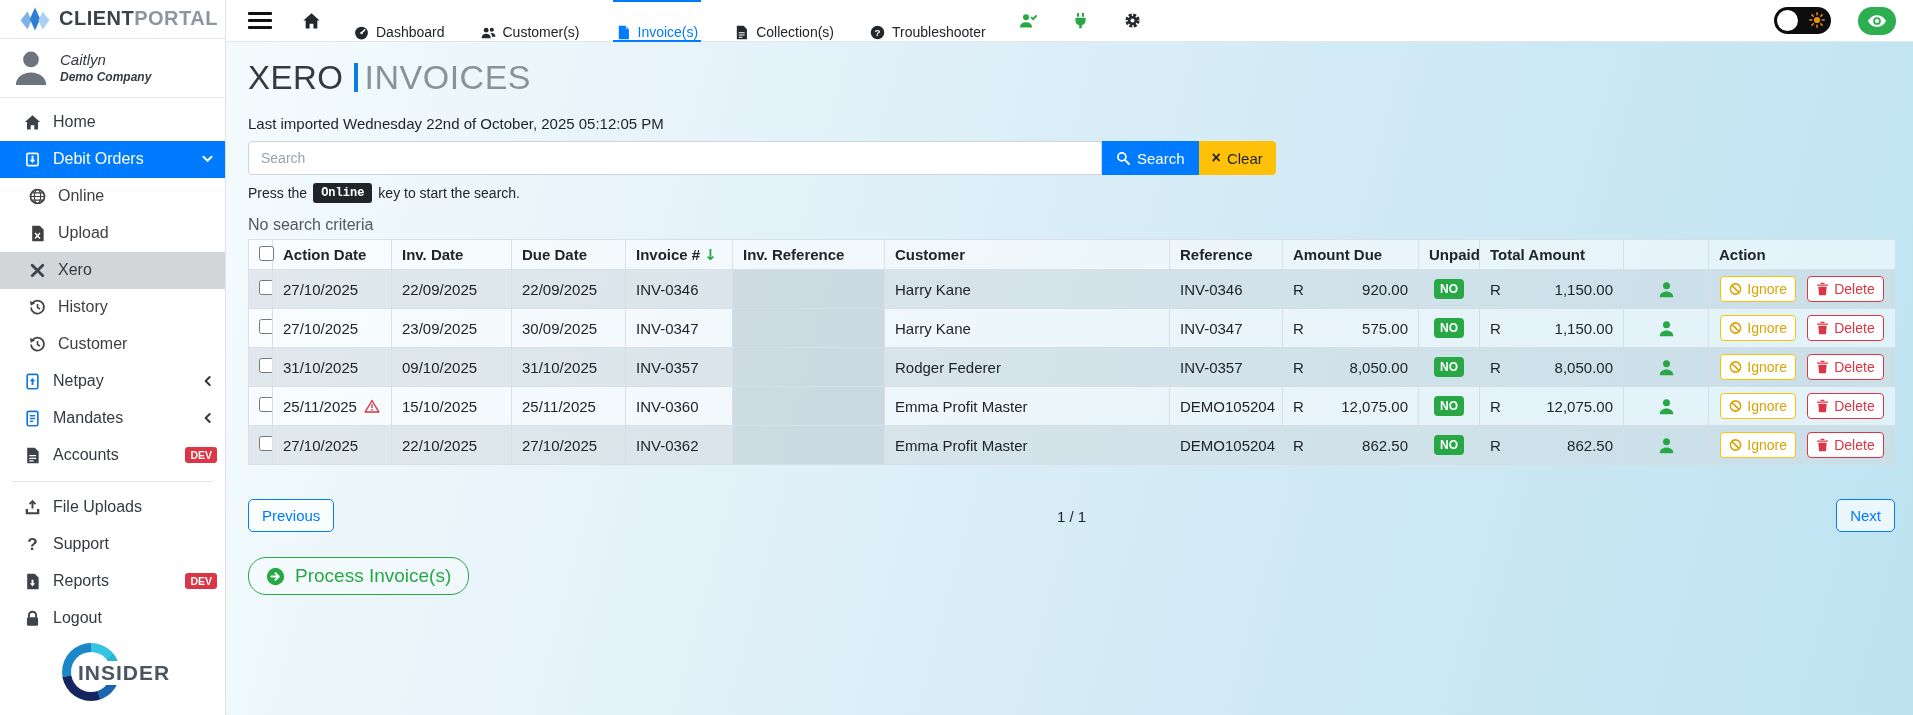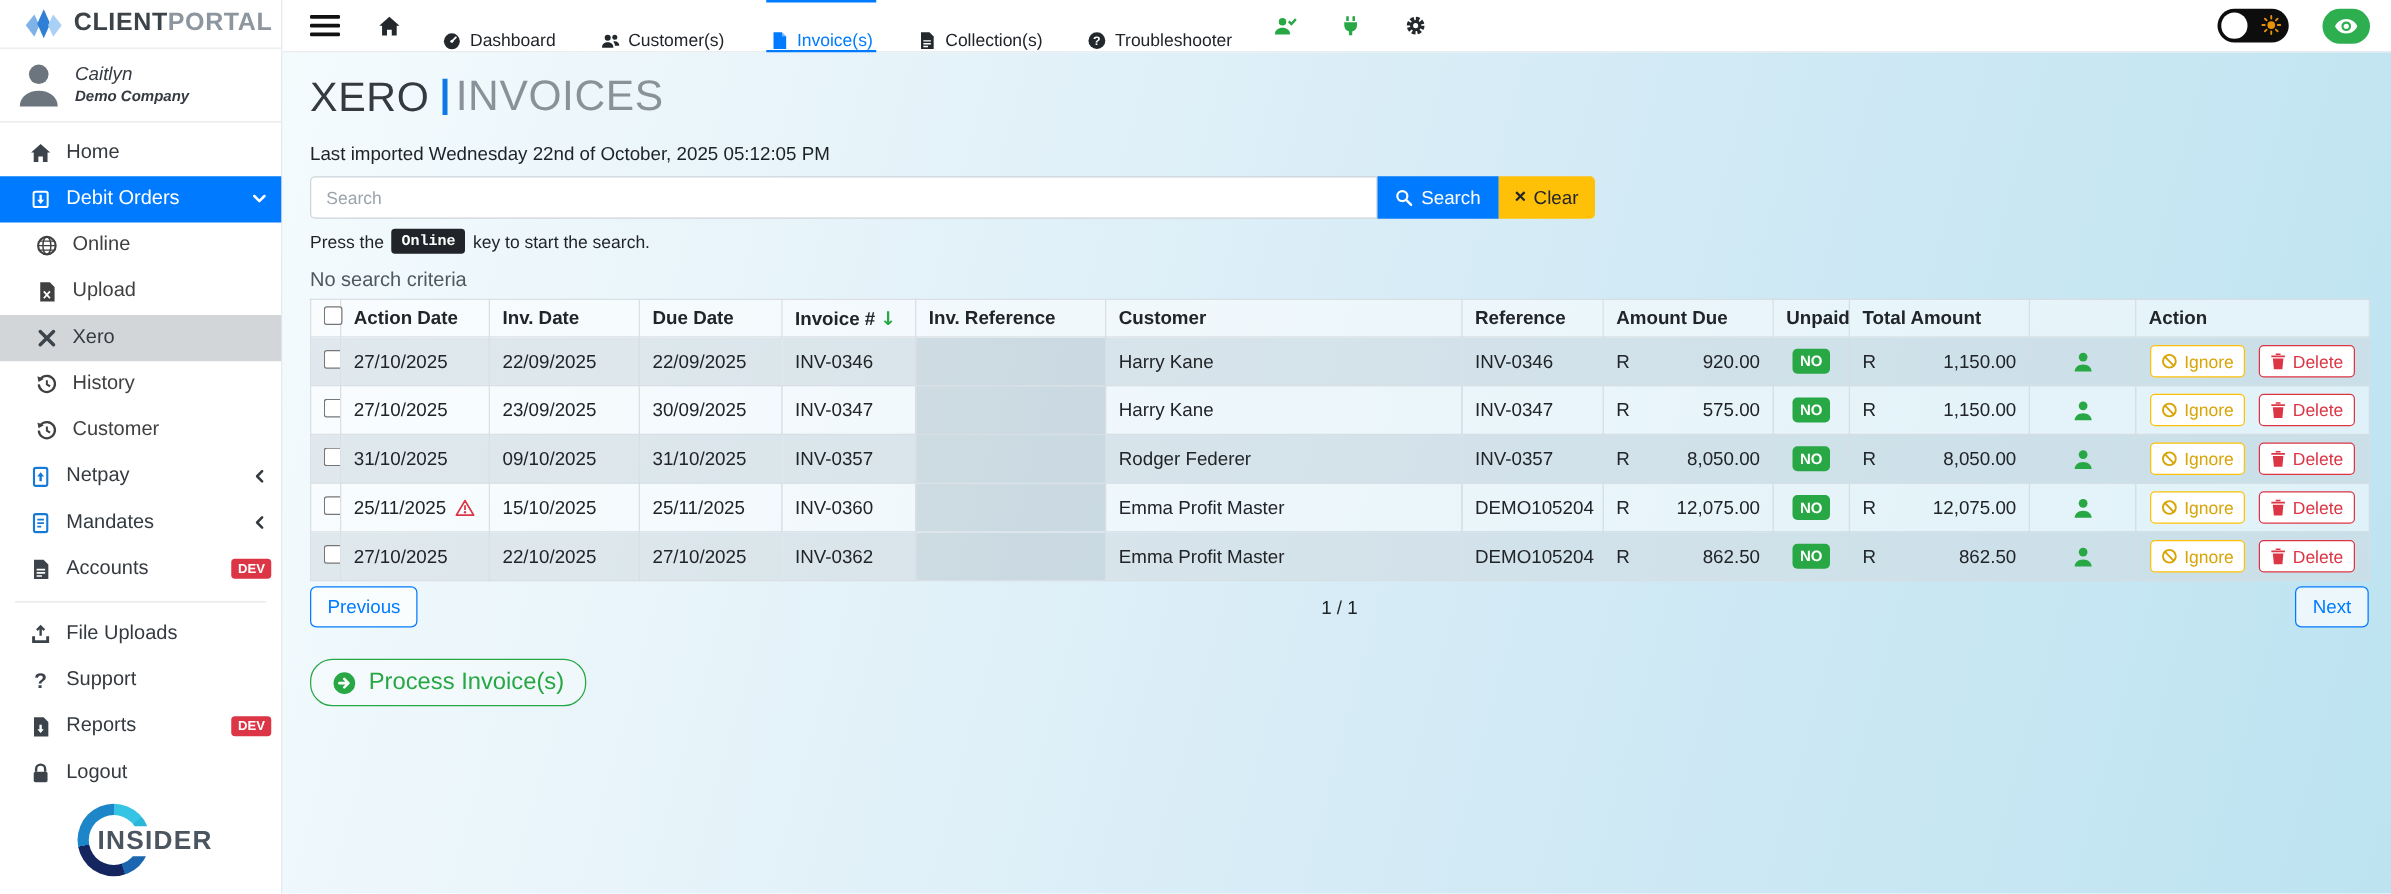--- a/index.html
+++ b/index.html
@@ -77,21 +77,21 @@
   .search-input { width:854px; height:34px; border:1px solid #ced4da; border-radius:4px 0 0 4px; padding:0 12px; font-size:14px; font-family:inherit; color:#212529; background:#fff; outline:none; }
   .search-input::placeholder { color:#9aa3ab; }
   .btn-search { height:34px; padding:0 14px; background:#007bff; color:#fff; border:none; font-size:15px; display:inline-flex; align-items:center; gap:7px; cursor:pointer; font-family:inherit; }
   .btn-search svg { width:14px; height:14px; }
   .btn-clear { height:34px; padding:0 13px; background:#ffc107; color:#212529; border:none; border-radius:0 4px 4px 0; font-size:15px; display:inline-flex; align-items:center; gap:6px; cursor:pointer; font-family:inherit; }
   .clear-x { font-weight:bold; font-size:16px; }
   .hint { font-size:14px; color:#212529; margin-bottom:13px; display:flex; align-items:center; gap:6px; }
   .kbd { background:#212529; color:#fff; font-family:"Liberation Mono","DejaVu Sans Mono",monospace; font-size:12px; font-weight:bold; padding:3px 8px; border-radius:3px; }
   .criteria { font-size:16px; color:#4e585f; margin-bottom:5px; }
 
-  table.inv { width:1647px; border-collapse:collapse; table-layout:fixed; margin-bottom:4px; }
+  table.inv { width:1647px; border-collapse:collapse; table-layout:fixed; margin-bottom:34px; }
   table.inv th, table.inv td { border:1px solid rgba(215,221,226,.9); padding:0 10px; font-size:15px; }
   table.inv th { height:30px; text-align:left; font-weight:bold; background:rgba(255,255,255,.55); white-space:nowrap; }
   table.inv td { height:39px; background:rgba(255,255,255,.5); white-space:nowrap; overflow:hidden; }
   table.inv tbody tr:nth-child(odd) td { background:rgba(210,218,224,.55); }
   table.inv td.ref-col { background:rgba(150,160,168,.28) !important; }
   th.al-r { text-align:right; } th.al-c { text-align:center; }
   .sort-arrow { color:#28a745; font-weight:bold; font-family:"DejaVu Sans",sans-serif; margin-left:4px; }
   .cell-flex { display:flex; align-items:center; gap:7px; }
   .warn-ic { color:#dc3545; } .warn-ic svg { width:16px; height:14px; }
   .money { display:flex; justify-content:space-between; align-items:center; }

